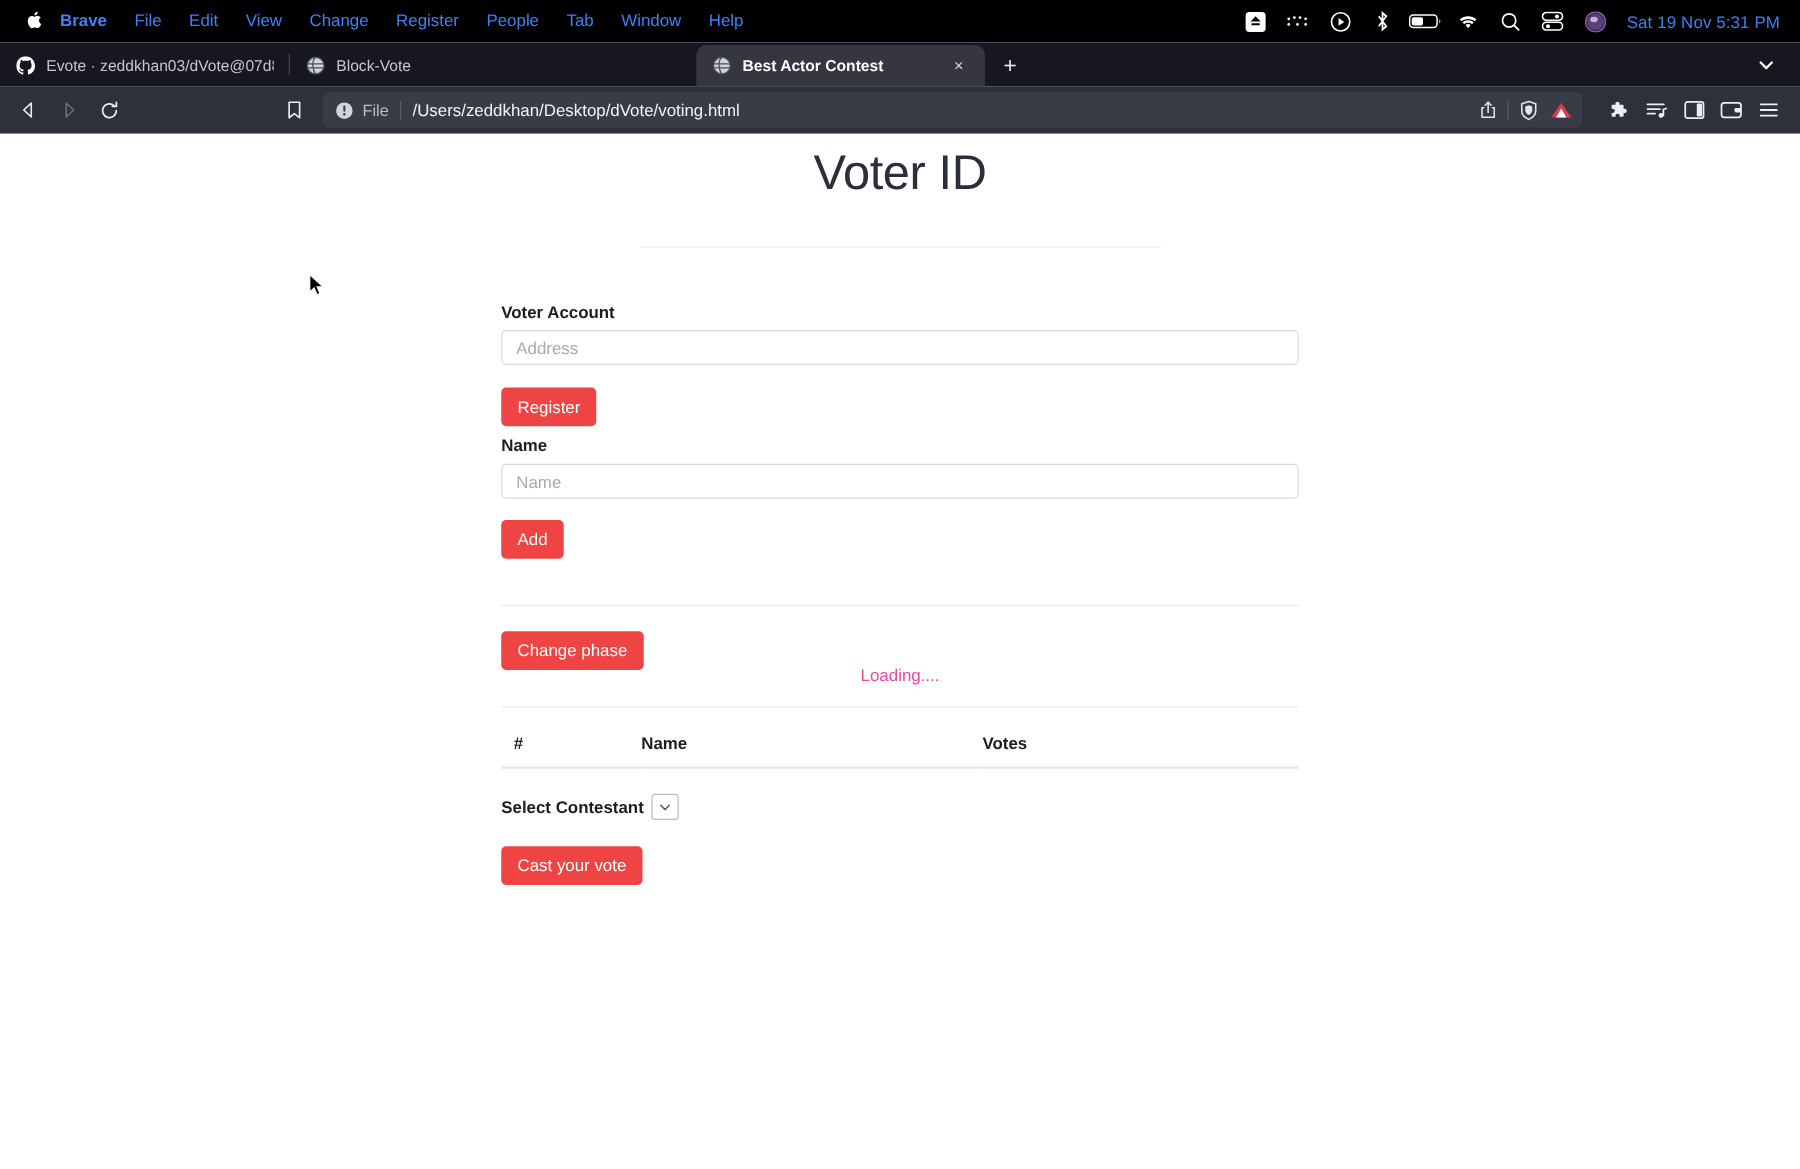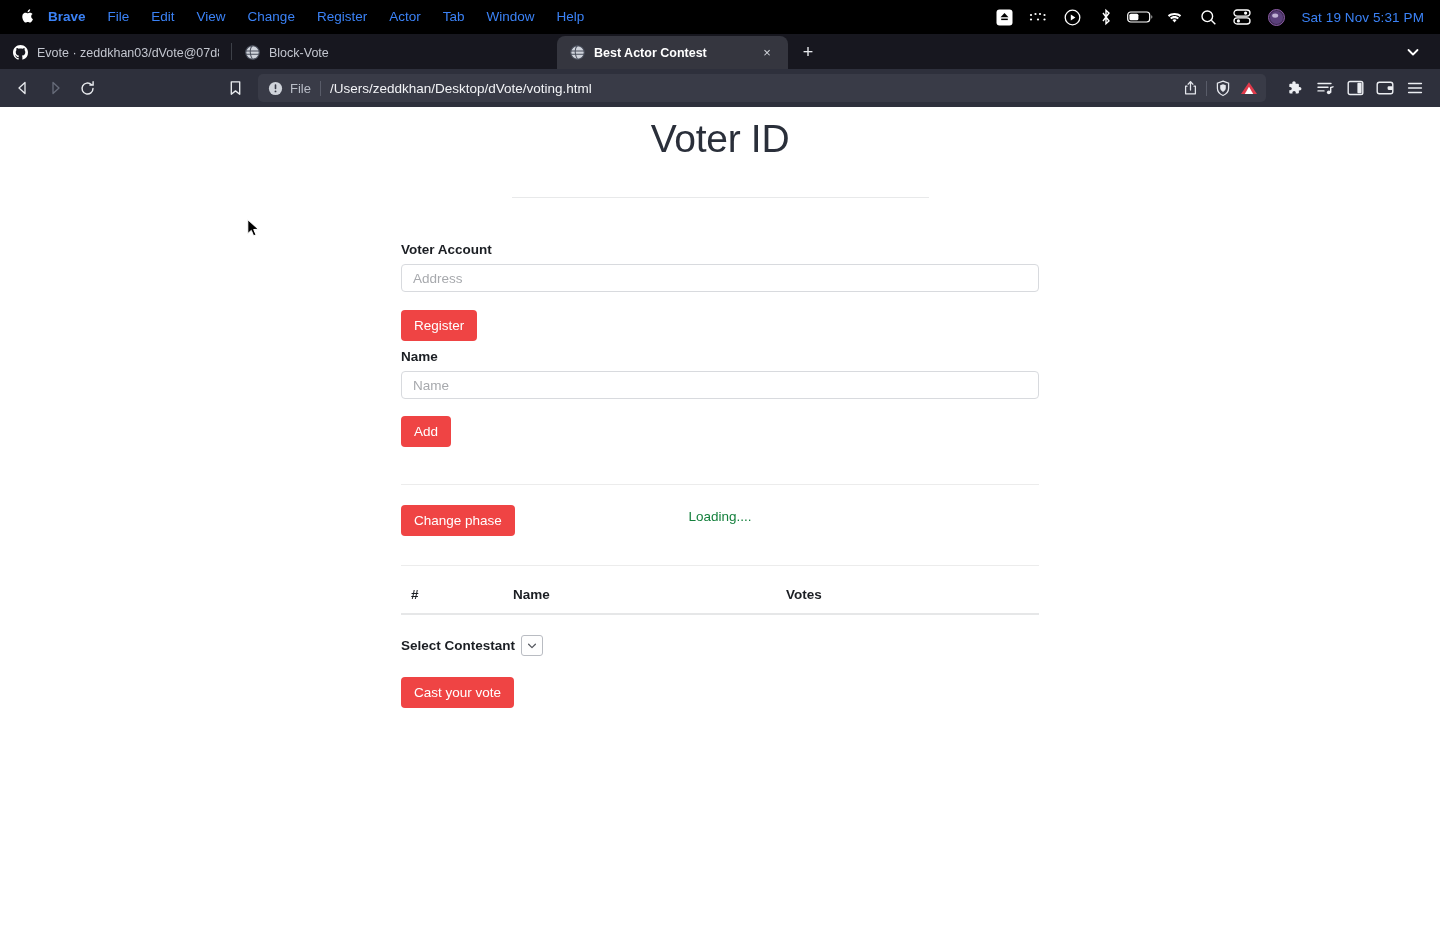--- a/index.html
+++ b/index.html
@@ -268,24 +268,24 @@
     margin-top: 37px;
   }
   .phase-row {
     position: relative;
     margin-top: 20px;
     height: 60px;
   }
   .loading-text {
     position: absolute;
     left: 0; right: 0;
-    top: 4px;
+    top: 28px;
     text-align: center;
     font-size: 13.5px;
-    color: #15803d;
+    color: #ec4899;
   }
   .rule2 { margin-top: 0px; }
   .vote-table {
     width: 100%;
     border-collapse: collapse;
     margin-top: 0;
   }
   .vote-table th {
     text-align: left;
     font-size: 13.5px;
@@ -340,21 +340,21 @@
       <svg width="14" height="16" viewBox="0 0 14 16" fill="#ffffff">
           <path d="M11.2 8.4c0-1.6 1.3-2.4 1.4-2.4-.8-1.1-2-1.3-2.4-1.3-1-.1-2 .6-2.5.6s-1.3-.6-2.2-.6c-1.1 0-2.1.65-2.7 1.65-1.15 2-.3 5 .8 6.6.55.8 1.2 1.7 2.05 1.65.85-.03 1.15-.53 2.15-.53s1.3.53 2.2.5c.9-.02 1.5-.8 2.05-1.6.65-.92.9-1.8.92-1.85-.02-.02-1.77-.68-1.8-2.72zM9.5 3.35c.45-.55.76-1.3.67-2.05-.65.03-1.45.43-1.92.98-.42.48-.78 1.25-.68 1.98.73.06 1.47-.37 1.93-.91z"></path>
         </svg>
     </div>
     <div class="menu-item bold">Brave</div>
     <div class="menu-item">File</div>
     <div class="menu-item">Edit</div>
     <div class="menu-item">View</div>
     <div class="menu-item">Change</div>
     <div class="menu-item">Register</div>
-    <div class="menu-item">Actor</div>
+    <div class="menu-item">People</div>
     <div class="menu-item">Tab</div>
     <div class="menu-item">Window</div>
     <div class="menu-item">Help</div>
   </div>
 
   <div class="menubar-right">
     <div class="tray-icon">
       <svg width="17" height="17" viewBox="0 0 17 17">
           <rect x="0.5" y="0.5" width="16" height="16" rx="3" fill="#ffffff"></rect>
           <path d="M8.5 4l4 4.2H4.5z" fill="#000"></path>

